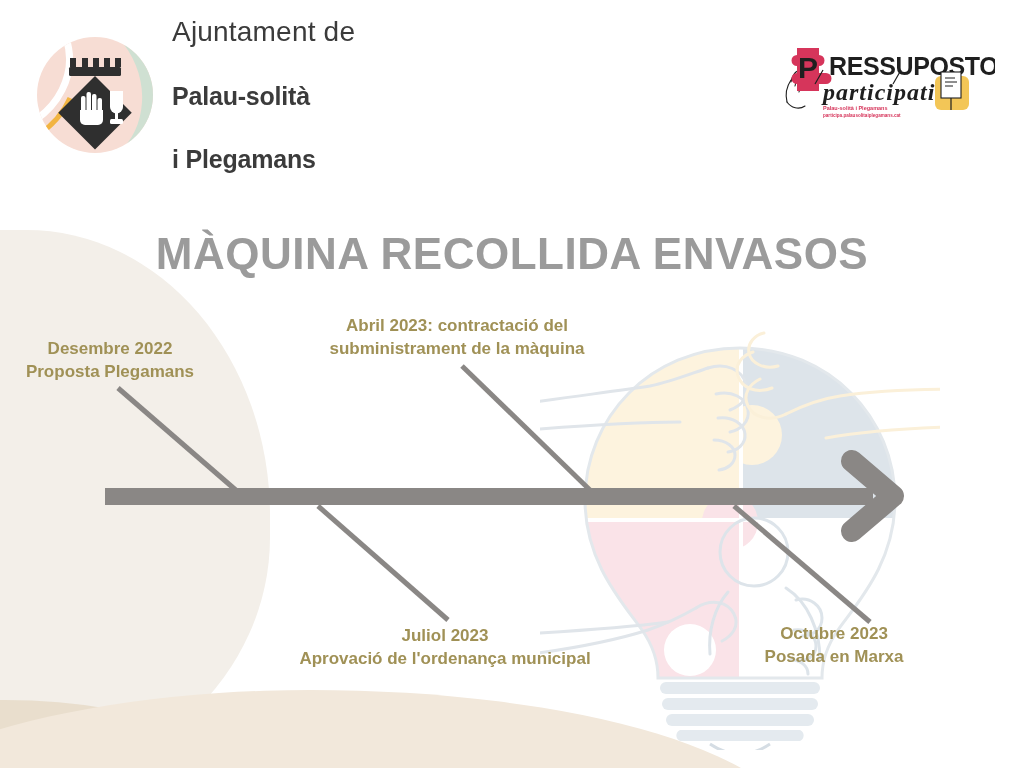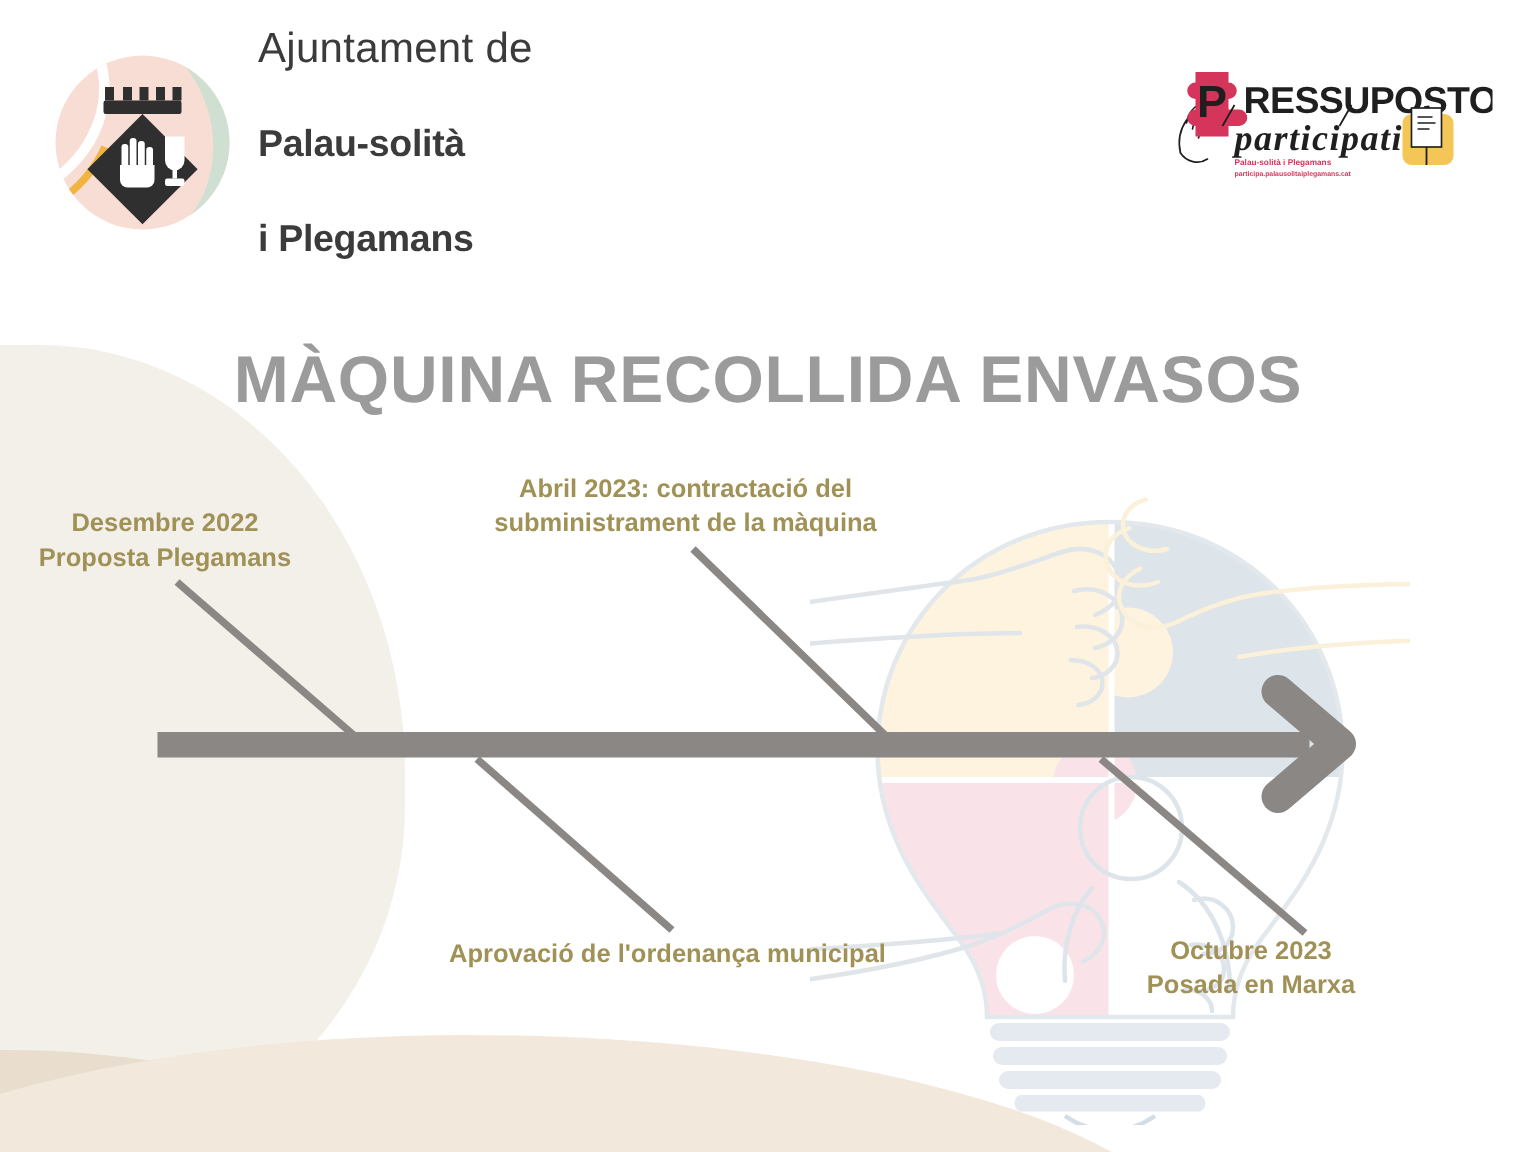--- a/index.html
+++ b/index.html
@@ -325,20 +325,21 @@
       <span class="date">Desembre 2022</span>
       <span class="desc">Proposta Plegamans</span>
     </div>
 
     <div class="tl-label lbl-abr">
       <span class="date">Abril 2023: contractació del</span>
       <span class="desc">subministrament de la màquina</span>
     </div>
 
     <div class="tl-label lbl-jul">
+      <span class="date">Juliol 2023</span>
       <span class="desc">Aprovació de l'ordenança municipal</span>
     </div>
 
     <div class="tl-label lbl-oct">
       <span class="date">Octubre 2023</span>
       <span class="desc">Posada en Marxa</span>
     </div>
   </div>
 
 </div>

